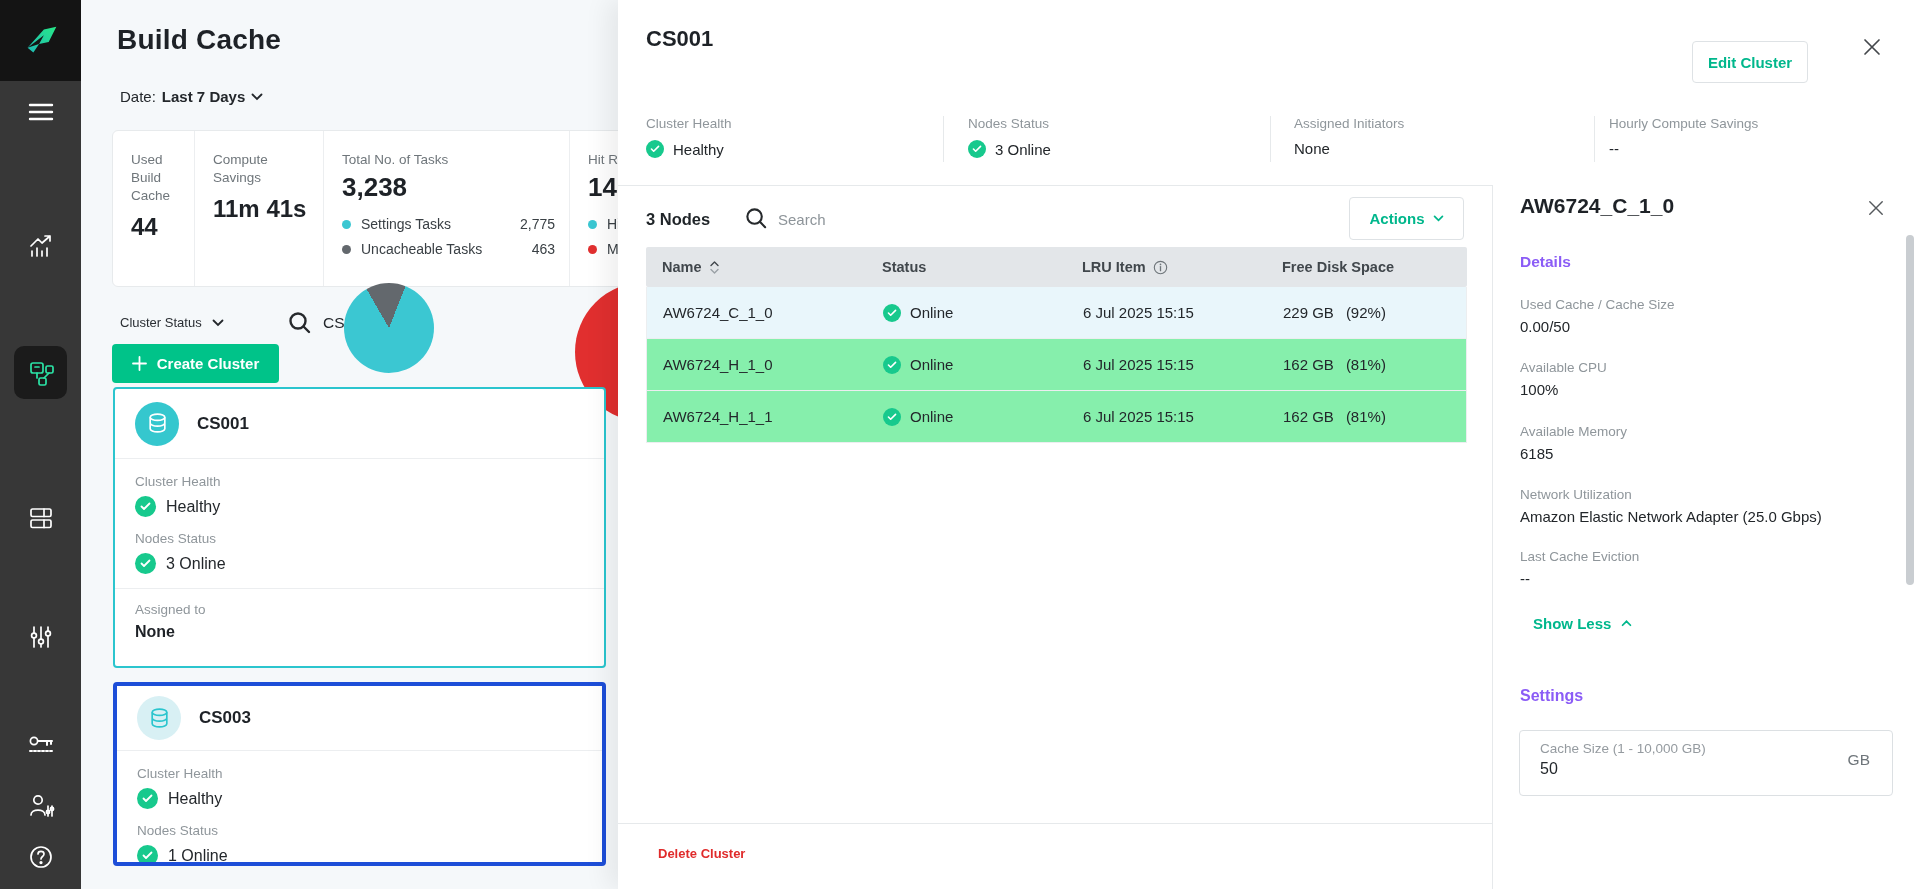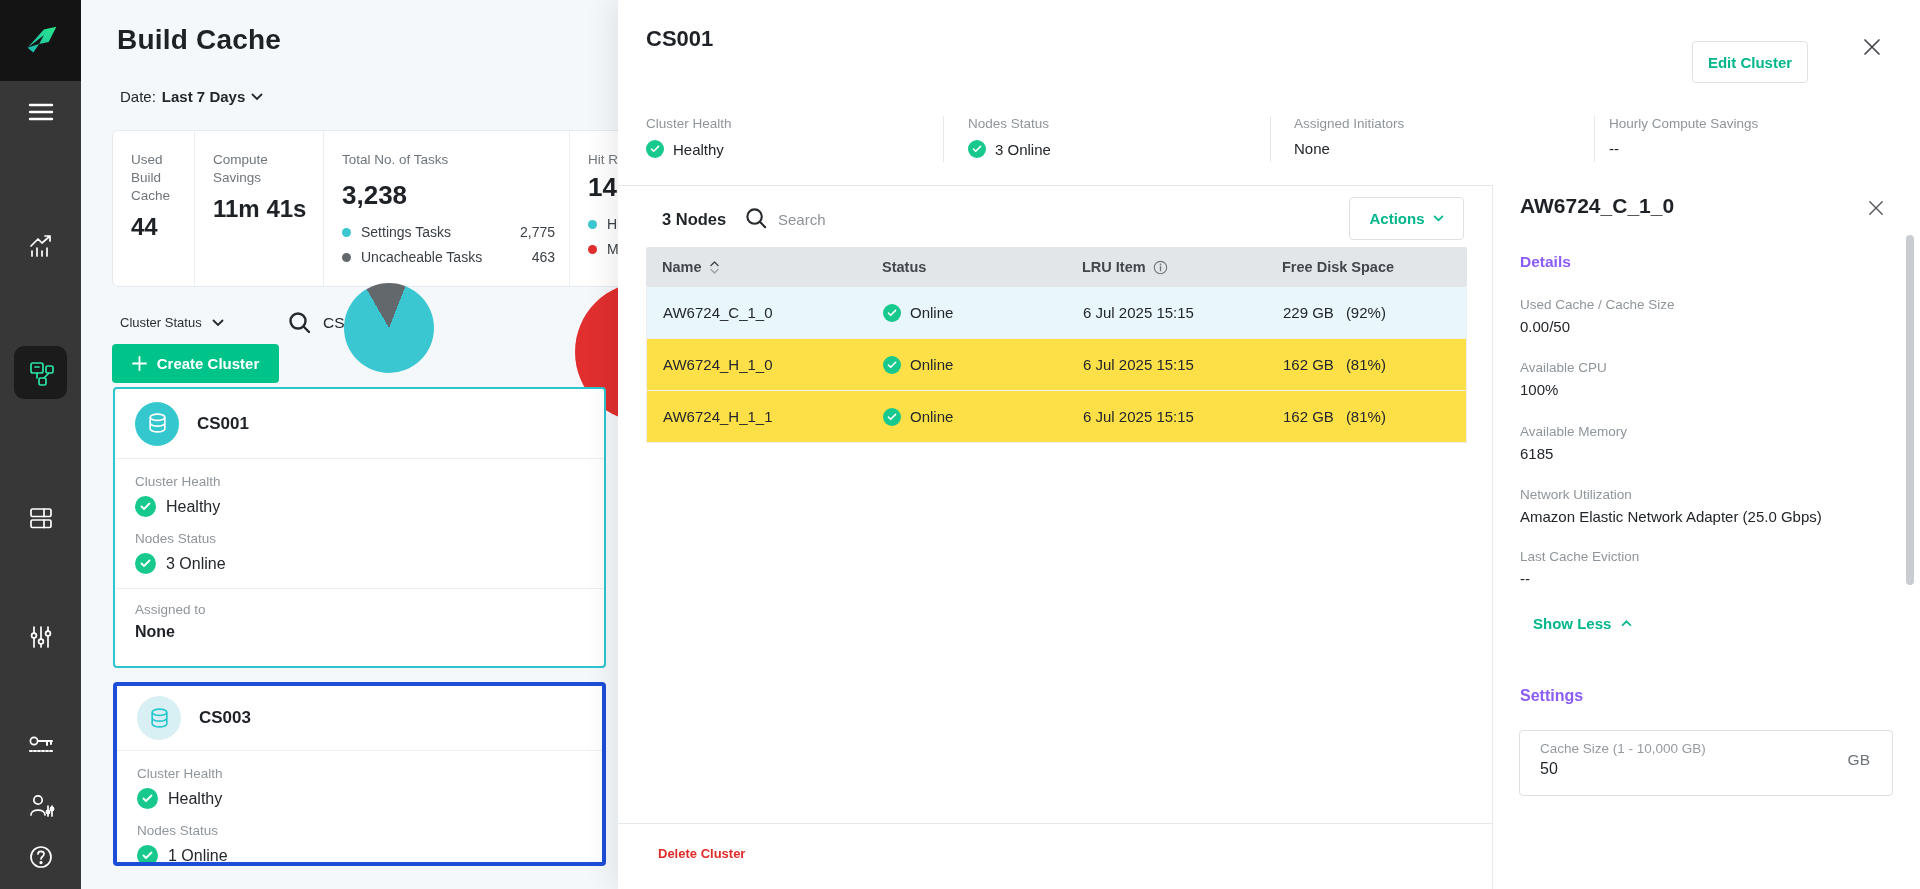--- a/index.html
+++ b/index.html
@@ -51,27 +51,27 @@
   
   #main-panel { left:618px; top:0; width:1302px; height:889px; background:#fff; box-shadow:-10px 0 24px rgba(0,0,0,.07); }
   #main-title { left:28px; top:26px; font-size:22px; font-weight:bold; color:#1E2227; }
   .ghost-btn { background:#fff; border:1px solid #DEE2E5; border-radius:4px; color:#00B78C; font-size:15px; font-weight:bold; font-family:"Liberation Sans",sans-serif; display:flex; align-items:center; justify-content:center; gap:8px; cursor:pointer; }
   .close-x { width:22px; height:22px; display:flex; align-items:center; justify-content:center; cursor:pointer; }
   .hstat .lbl { font-size:13.5px; color:#8F969B; }
   .hstat .vrow { display:flex; align-items:center; gap:9px; margin-top:9px; font-size:15px; color:#22262A; }
   .vdiv { width:1px; height:46px; background:#E6E9EB; top:116px; }
   .hdiv { height:1px; background:#E6E9EB; }
 
-  #nodes-count { left:44px; top:210px; font-size:16.5px; font-weight:bold; color:#1F2428; }
+  #nodes-count { left:28px; top:210px; font-size:16.5px; font-weight:bold; color:#1F2428; }
   #node-search { border:none; outline:none; background:transparent; font-size:15px; color:#23272B; width:160px; font-family:"Liberation Sans",sans-serif; }
   #node-search::placeholder { color:#8D9499; }
 
   #nodes-table { left:28px; top:247px; width:821px; }
   .t-header { display:flex; background:#E3E6E9; height:40px; align-items:center; border-radius:2px; font-size:14.5px; font-weight:bold; color:#41474C; }
-  .t-row { display:flex; height:52px; align-items:center; background:#fde047; border:1px solid #ECEEF0; border-top:none; font-size:15px; color:#23272B; }
+  .t-row { display:flex; height:52px; align-items:center; background:#86efac; border:1px solid #ECEEF0; border-top:none; font-size:15px; color:#23272B; }
   .t-row.selected { background:#E9F6FB; }
   .c-name { flex:0 0 220px; padding-left:16px; display:flex; align-items:center; gap:8px; }
   .c-status { flex:0 0 200px; padding-left:16px; display:flex; align-items:center; gap:9px; }
   .c-lru { flex:0 0 200px; padding-left:16px; display:flex; align-items:center; gap:7px; }
   .c-disk { flex:1; padding-left:16px; display:flex; align-items:center; gap:12px; }
   #delete-link { left:40px; top:846px; font-size:13px; font-weight:bold; color:#E02B2B; cursor:pointer; }
 
   
   #right-panel { left:874px; top:185px; width:428px; height:704px; background:#fff; border-left:1px solid #E6E9EB; }
   #rp-title { left:27px; top:9px; font-size:21px; font-weight:bold; color:#1E2227; }
@@ -172,21 +172,21 @@
     <div class="stat-col" style="width:81px">
       <div class="stat-label" style="width:56px">Used Build Cache</div>
       <div class="stat-value">44</div>
     </div>
     <div class="stat-col" style="width:129px">
       <div class="stat-label" style="width:70px">Compute Savings</div>
       <div class="stat-value">11m 41s</div>
     </div>
     <div class="stat-col" style="width:246px">
       <div class="stat-label">Total No. of Tasks</div>
-      <div class="stat-value" style="margin-top:11px; font-size:26px">3,238</div>
+      <div class="stat-value" style="margin-top:3px; font-size:26px">3,238</div>
       <div class="legend-row" style="margin-top:13px">
         <span class="legend-dot" style="background:#3BC7D2"></span>
         <span>Settings Tasks</span>
         <span class="legend-val">2,775</span>
       </div>
       <div class="legend-row">
         <span class="legend-dot" style="background:#63686D"></span>
         <span>Uncacheable Tasks</span>
         <span class="legend-val">463</span>
       </div>

